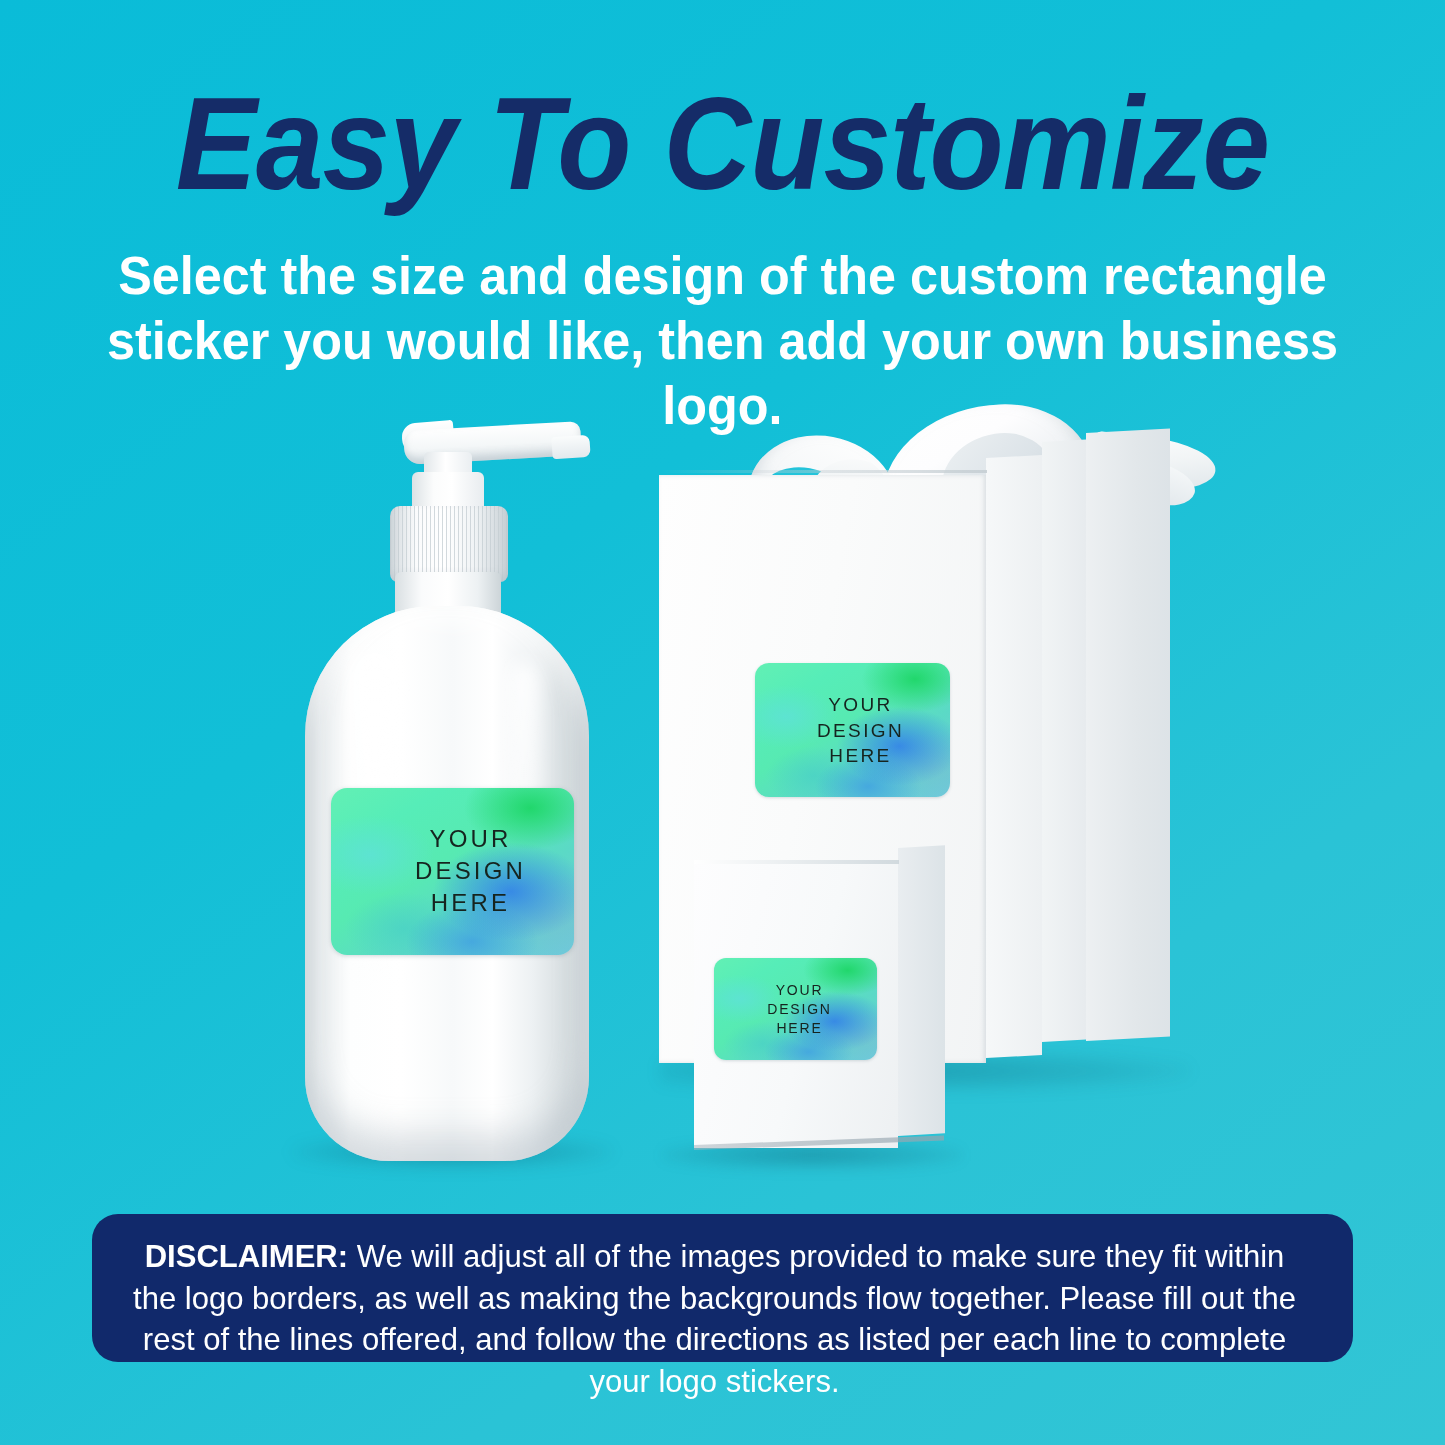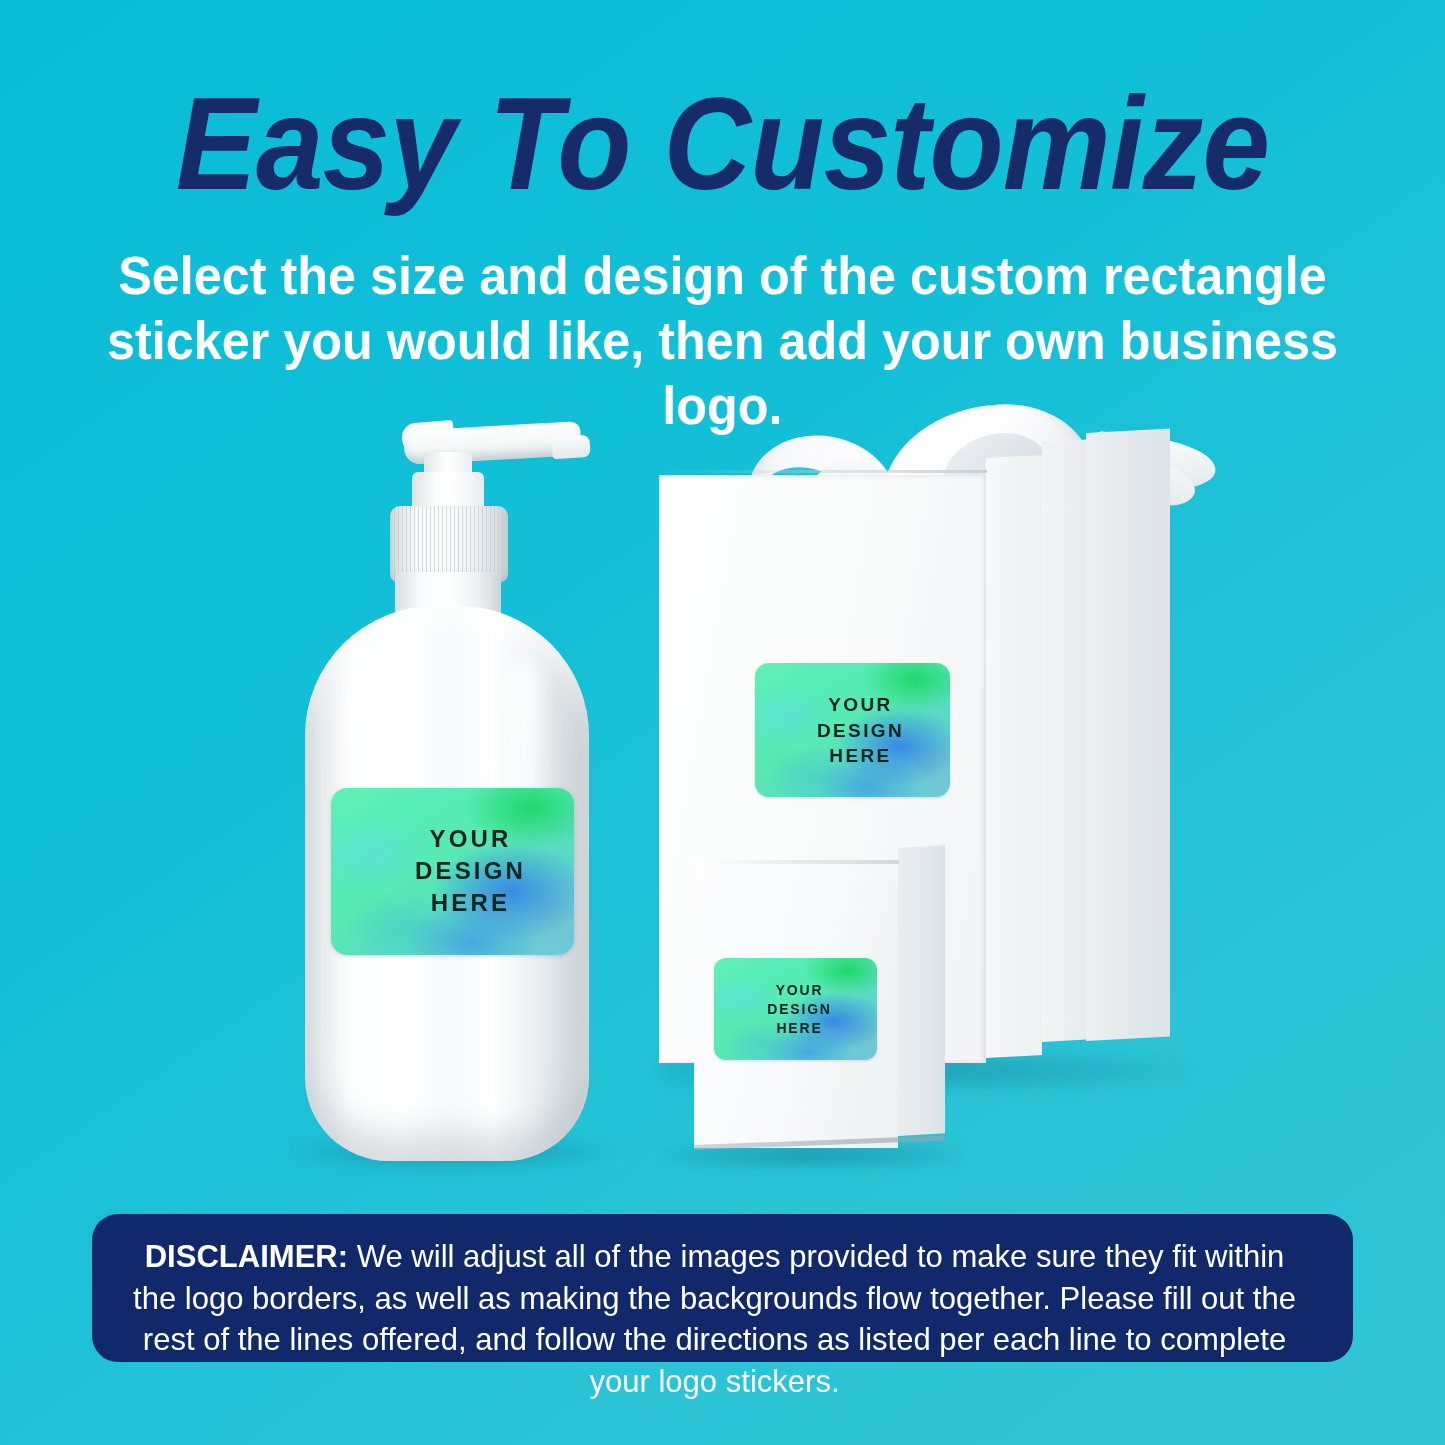--- a/index.html
+++ b/index.html
@@ -396,21 +396,21 @@
   }
   .sticker-text {
     position: absolute;
     left: 0;
     top: 50%;
     width: 100%;
     transform: translateY(-50%);
     text-align: center;
     color: #16241F;
     font-family: "Liberation Sans", sans-serif;
-    font-weight: 700;
+    font-weight: 400;
     line-height: 1.35;
   }
   .sticker-text div { white-space: nowrap; }
 
   #sticker-bottle {
     left: 331px;
     top: 388px;
     width: 243px;
     height: 167px;
     border-radius: 16px;

